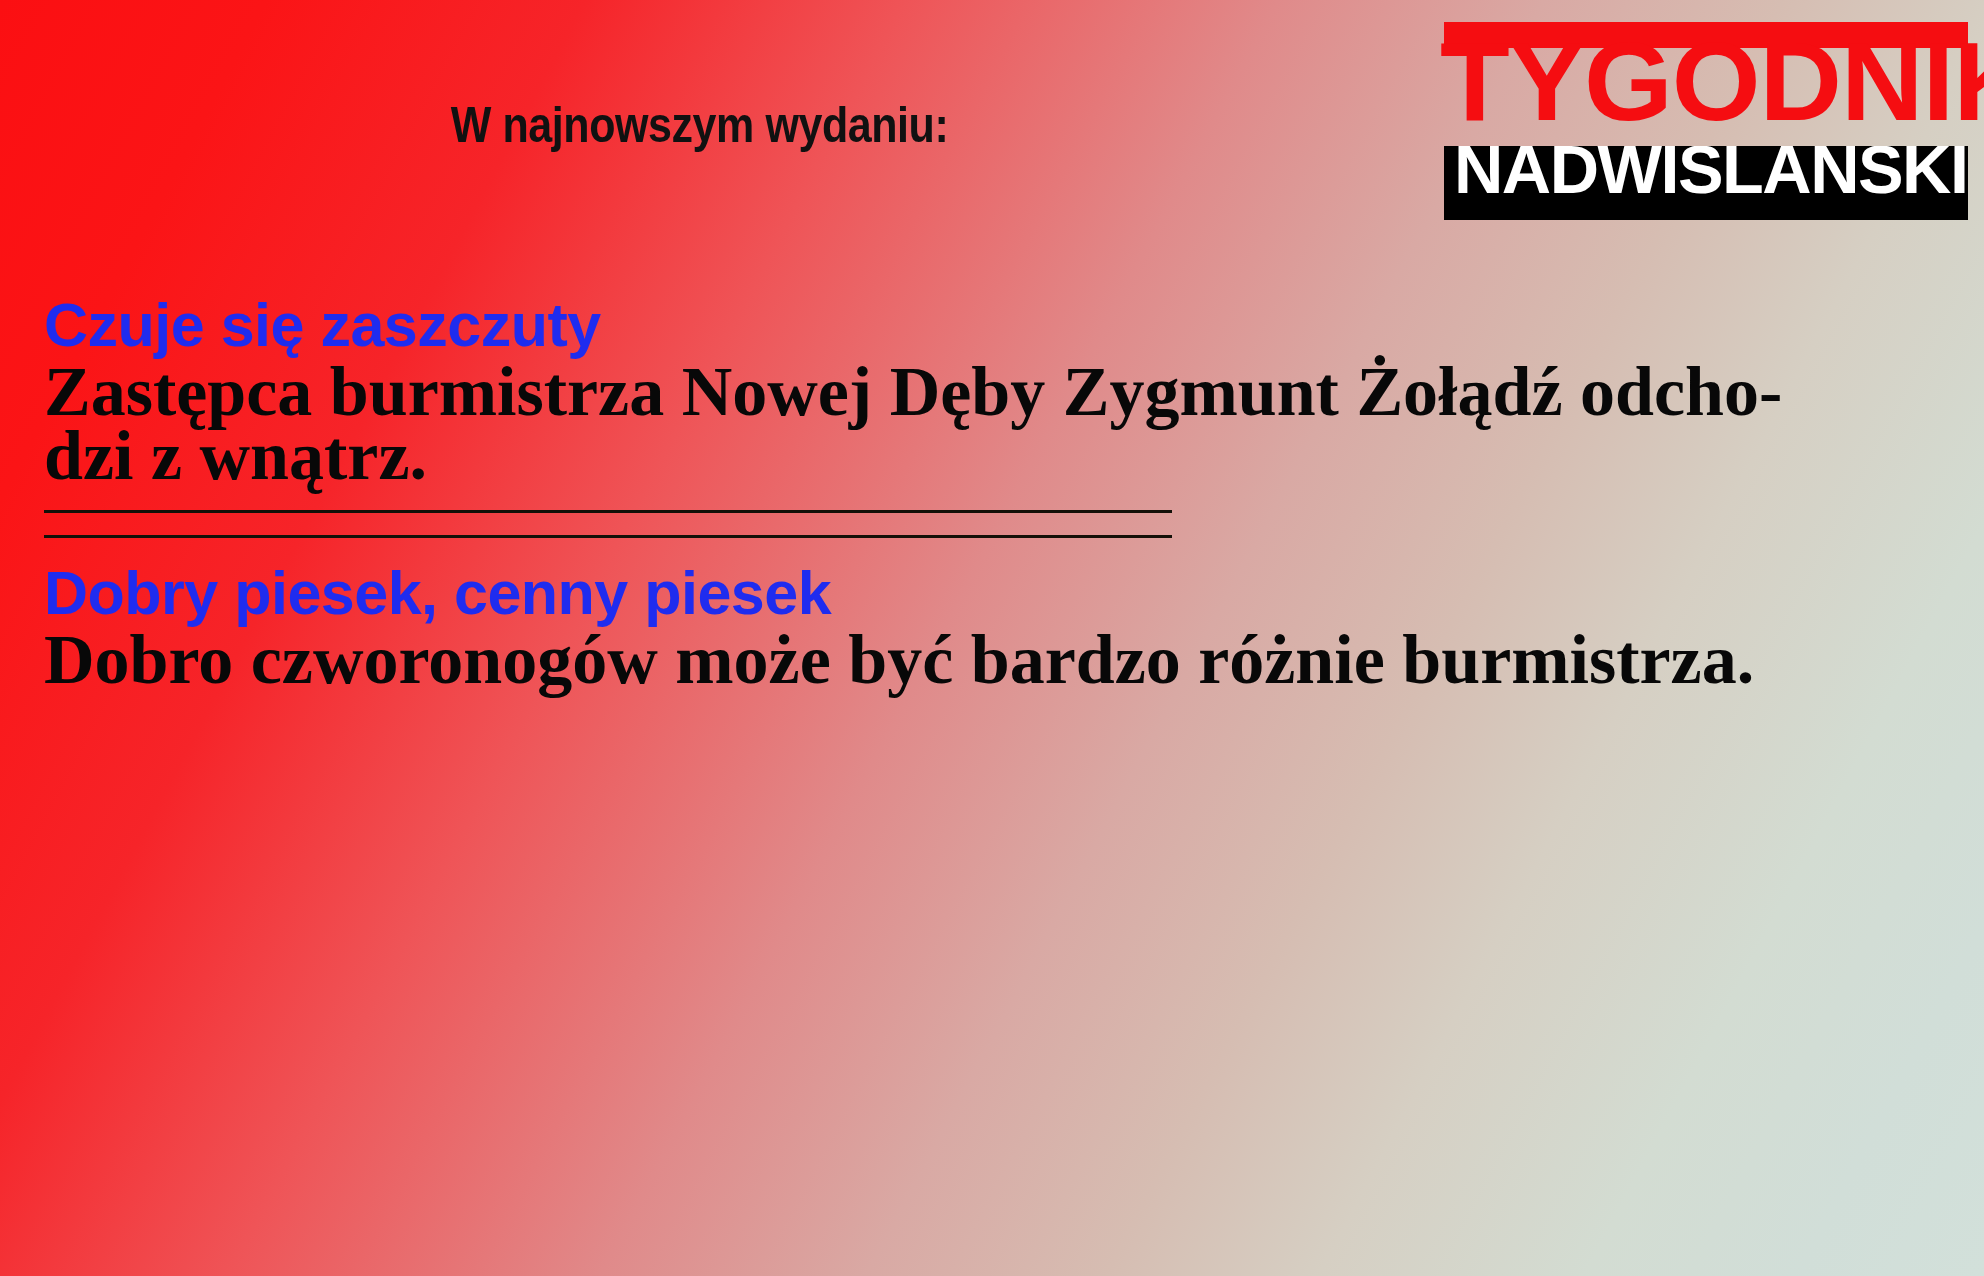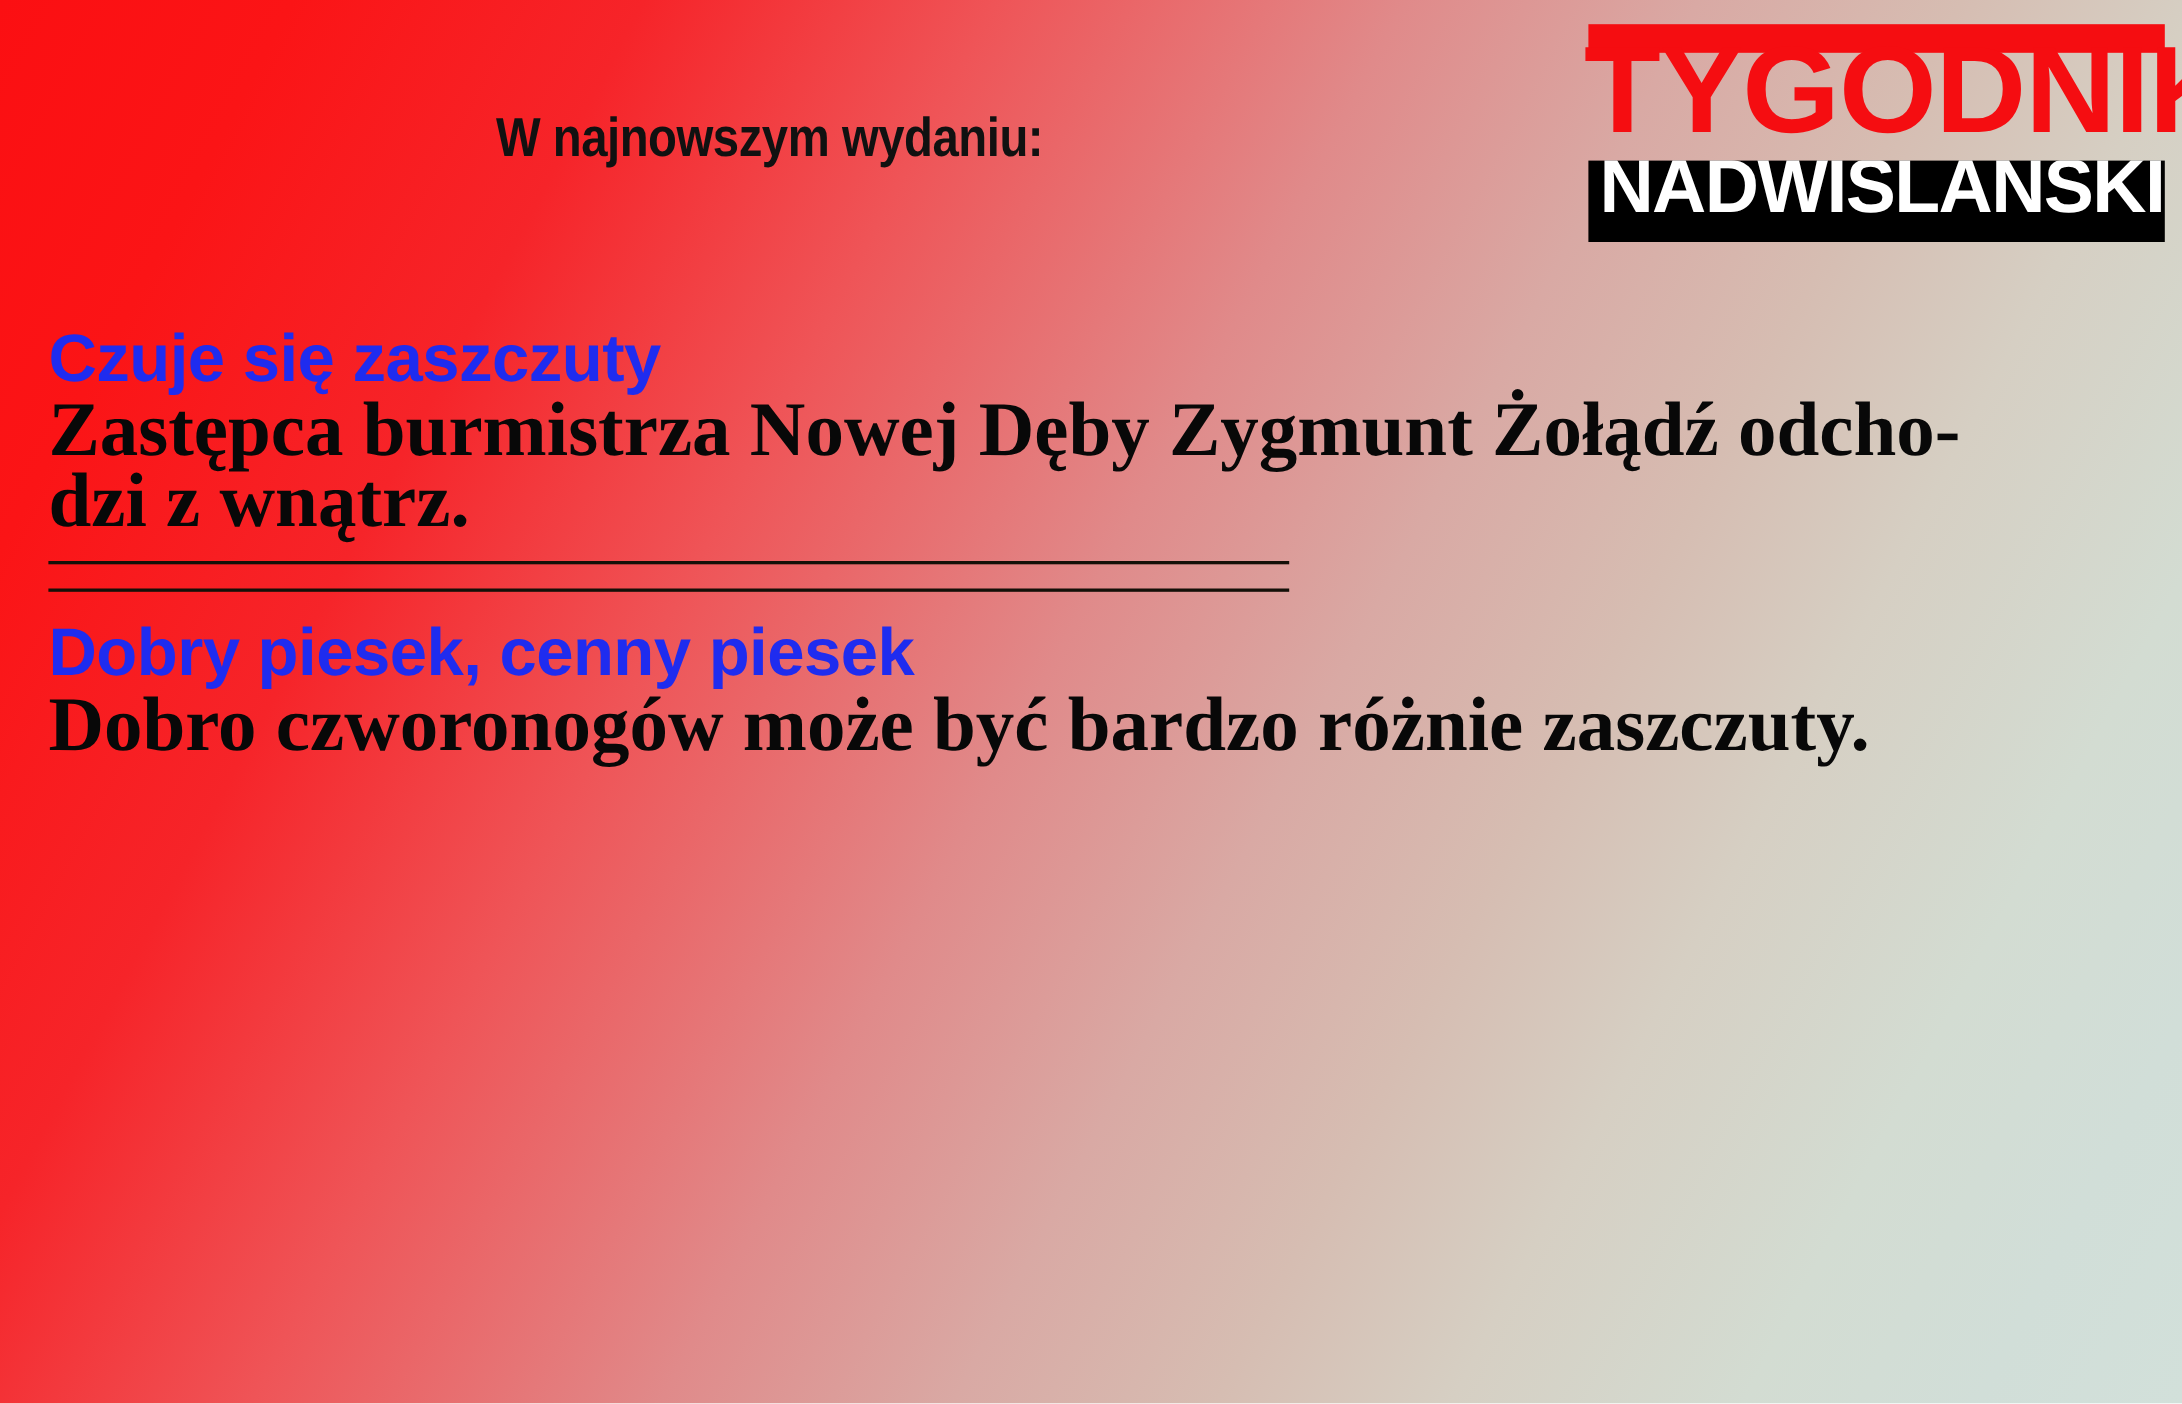--- a/index.html
+++ b/index.html
@@ -160,18 +160,18 @@
     </div>
 
     <div class="divider"></div>
 
 
     <div class="divider"></div>
 
     <div class="article art3">
       <div class="headline">Dobry piesek, cenny piesek</div>
       <div class="lede">
-        <div>Dobro czworonogów może być bardzo różnie zaszczuty.</div>
+        <div>Dobro czworonogów może być bardzo różnie burmistrza.</div>
       </div>
     </div>
 
   </div>
 </div>
 
 </body></html>

